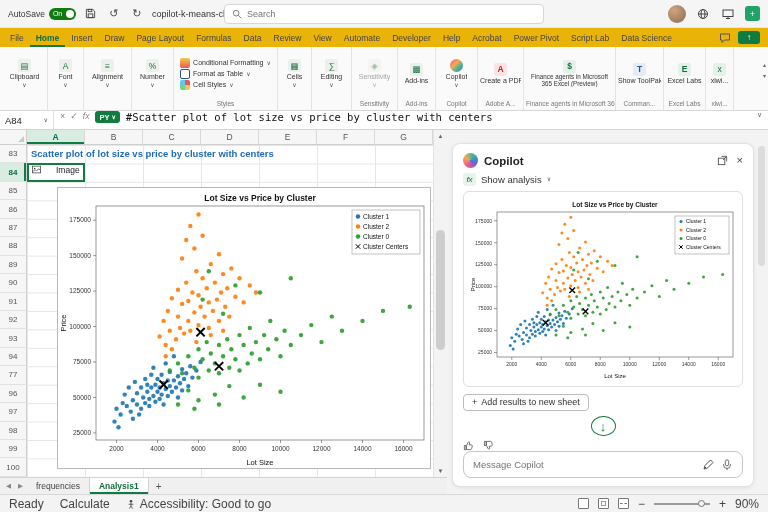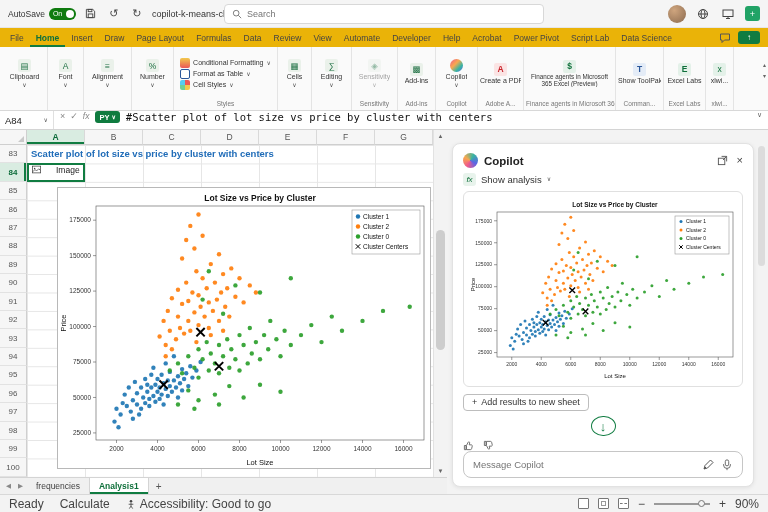--- a/index.html
+++ b/index.html
@@ -401,21 +401,21 @@
       <div class="rowh">85</div>
       <div class="rowh">86</div>
       <div class="rowh">87</div>
       <div class="rowh">88</div>
       <div class="rowh">89</div>
       <div class="rowh">90</div>
       <div class="rowh">91</div>
       <div class="rowh">92</div>
       <div class="rowh">93</div>
       <div class="rowh">94</div>
-      <div class="rowh">95</div>
+      <div class="rowh">77</div>
       <div class="rowh">96</div>
       <div class="rowh">97</div>
       <div class="rowh">98</div>
       <div class="rowh">99</div>
       <div class="rowh">100</div>
     </div>
   <div id="cells"></div>
   <div class="a83">Scatter plot of lot size vs price by cluster with centers</div>
   <div class="a84">
     <span>

